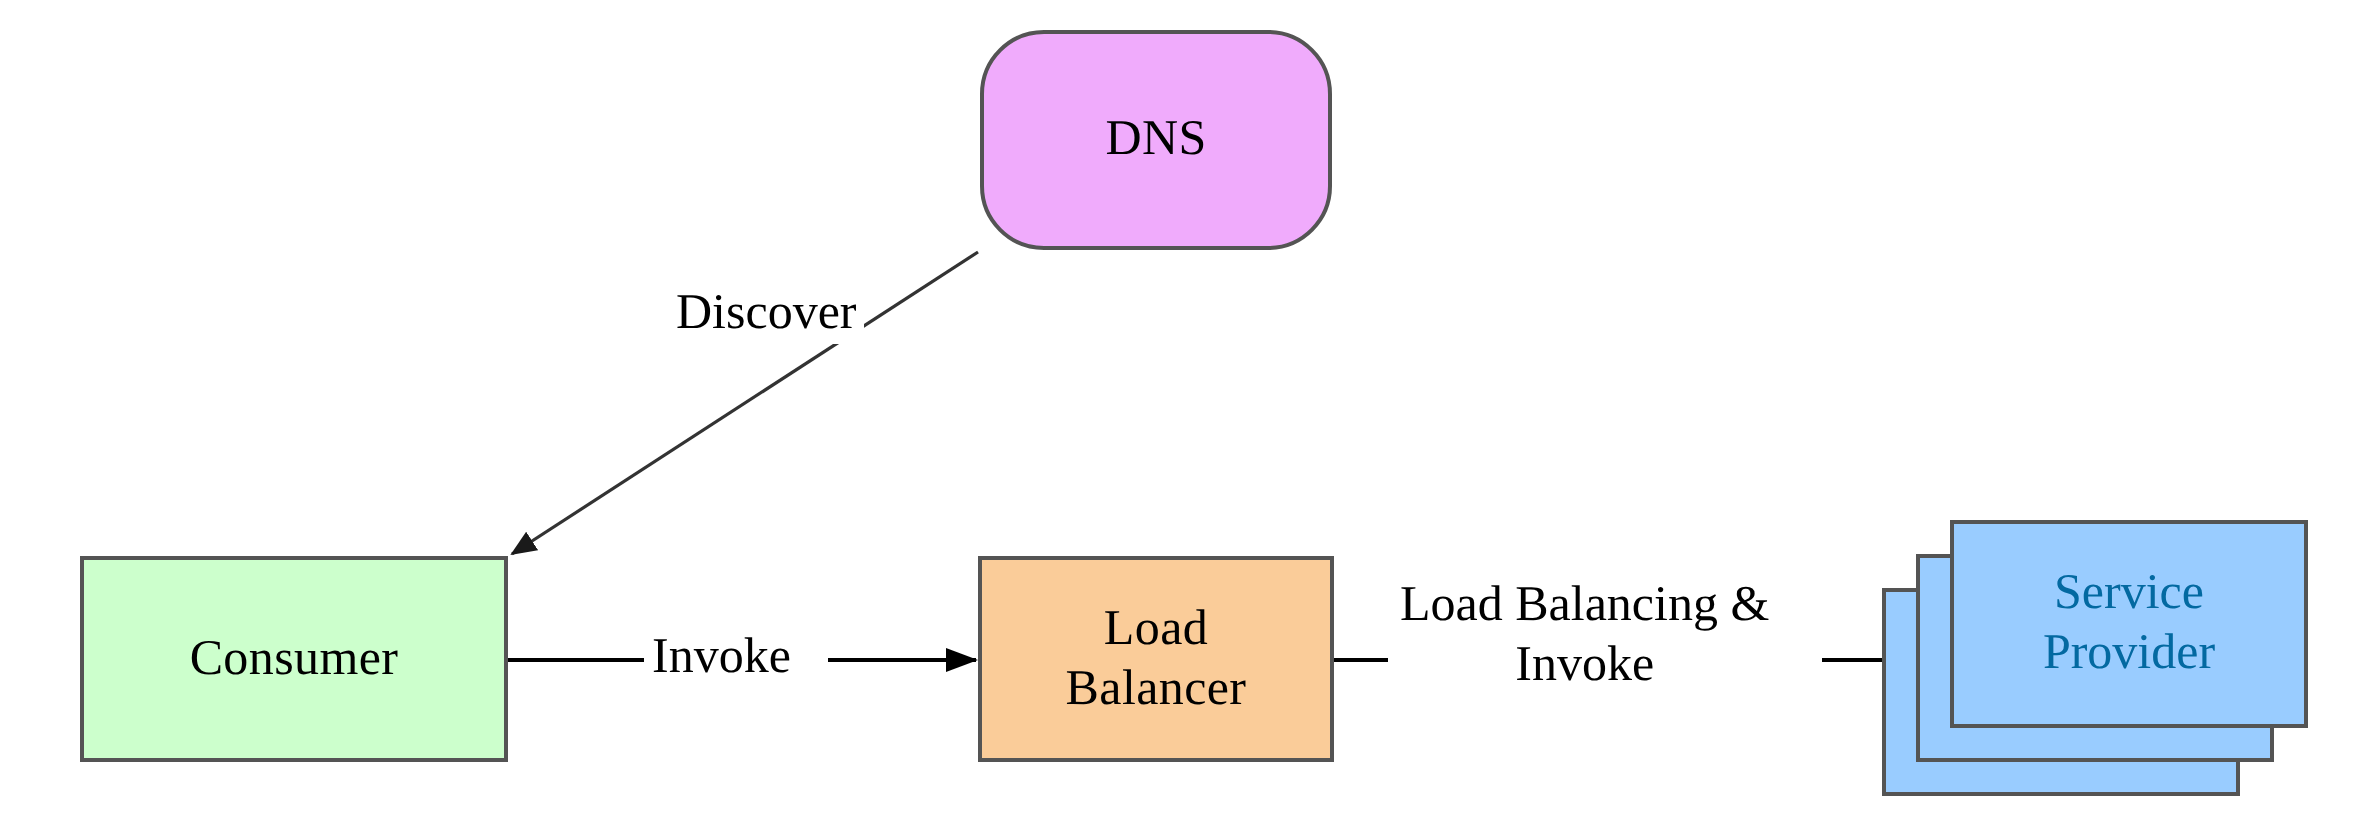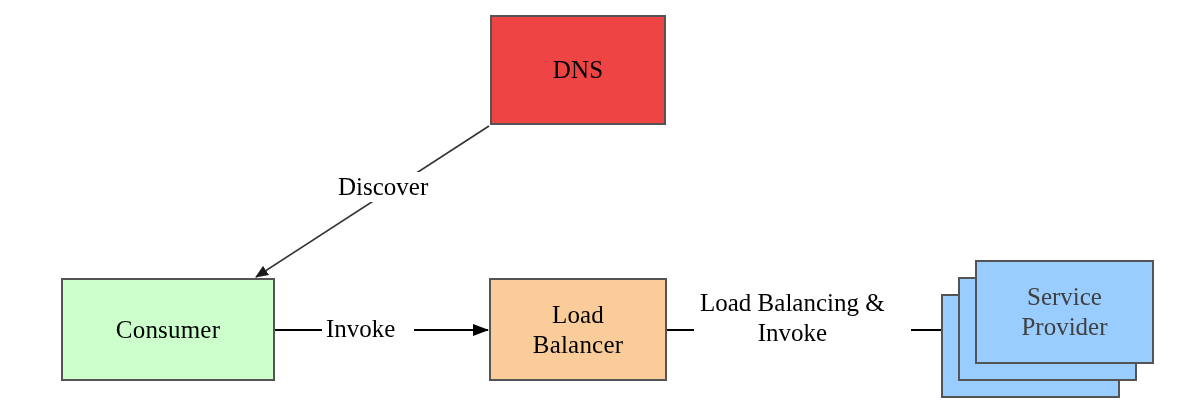--- a/index.html
+++ b/index.html
@@ -70,39 +70,39 @@
   }
   #sp-layer-back  { left: 0px;  top: 34px; }
   #sp-layer-mid   { left: 17px; top: 17px; }
   #sp-layer-front {
     left: 34px;
     top: 0px;
     display: flex;
     align-items: center;
     justify-content: center;
     text-align: center;
-    color: #404040;
+    color: #0369a1;
     font-size: 25px;
     line-height: 1.2;
   }
 
   
   .edge-label {
     position: absolute;
     color: #000000;
     font-size: 25px;
     line-height: 1.2;
     text-align: center;
     white-space: pre-line;
     background: #ffffff;
     padding: 0 4px;
   }
   #label-discover {
     left: 334px;
-    top: 172px;
+    top: 142px;
   }
   #label-invoke {
     left: 322px;
     top: 314px;
   }
   #label-lb-invoke {
     left: 694px;
     top: 288px;
     padding: 0 6px;
   }
@@ -133,25 +133,25 @@
 
     <line x1="489" y1="126" x2="256" y2="277" stroke="#333333" stroke-width="1.6" marker-end="url(#arrow-dark)"></line>
 
     <line x1="254" y1="330" x2="325" y2="330" stroke="#000000" stroke-width="2"></line>
     <line x1="414" y1="330" x2="488" y2="330" stroke="#000000" stroke-width="2" marker-end="url(#arrow-black)"></line>
 
     <line x1="667" y1="330" x2="697" y2="330" stroke="#000000" stroke-width="2"></line>
     <line x1="911" y1="330" x2="975" y2="330" stroke="#000000" stroke-width="2" marker-end="url(#arrow-black)"></line>
   </svg>
 
-  <div class="node" id="dns-node" style="background:#ef4444;">
+  <div class="node" id="dns-node" style="background:#f0abfc;border-radius:32px;">
     <span>DNS</span>
   </div>
 
-  <div class="node" id="consumer-node" style="background:#CCFFCC;margin-left:21px;">
+  <div class="node" id="consumer-node" style="background:#CCFFCC;">
     <span>Consumer</span>
   </div>
 
   <div class="node" id="load-balancer-node" style="background:#FACC99;">
     <span style="white-space:pre-line;">Load
 Balancer</span>
   </div>
 
   <div id="service-provider-stack">
     <div class="sp-layer" id="sp-layer-back" style="background:#99CCFF;"></div>

